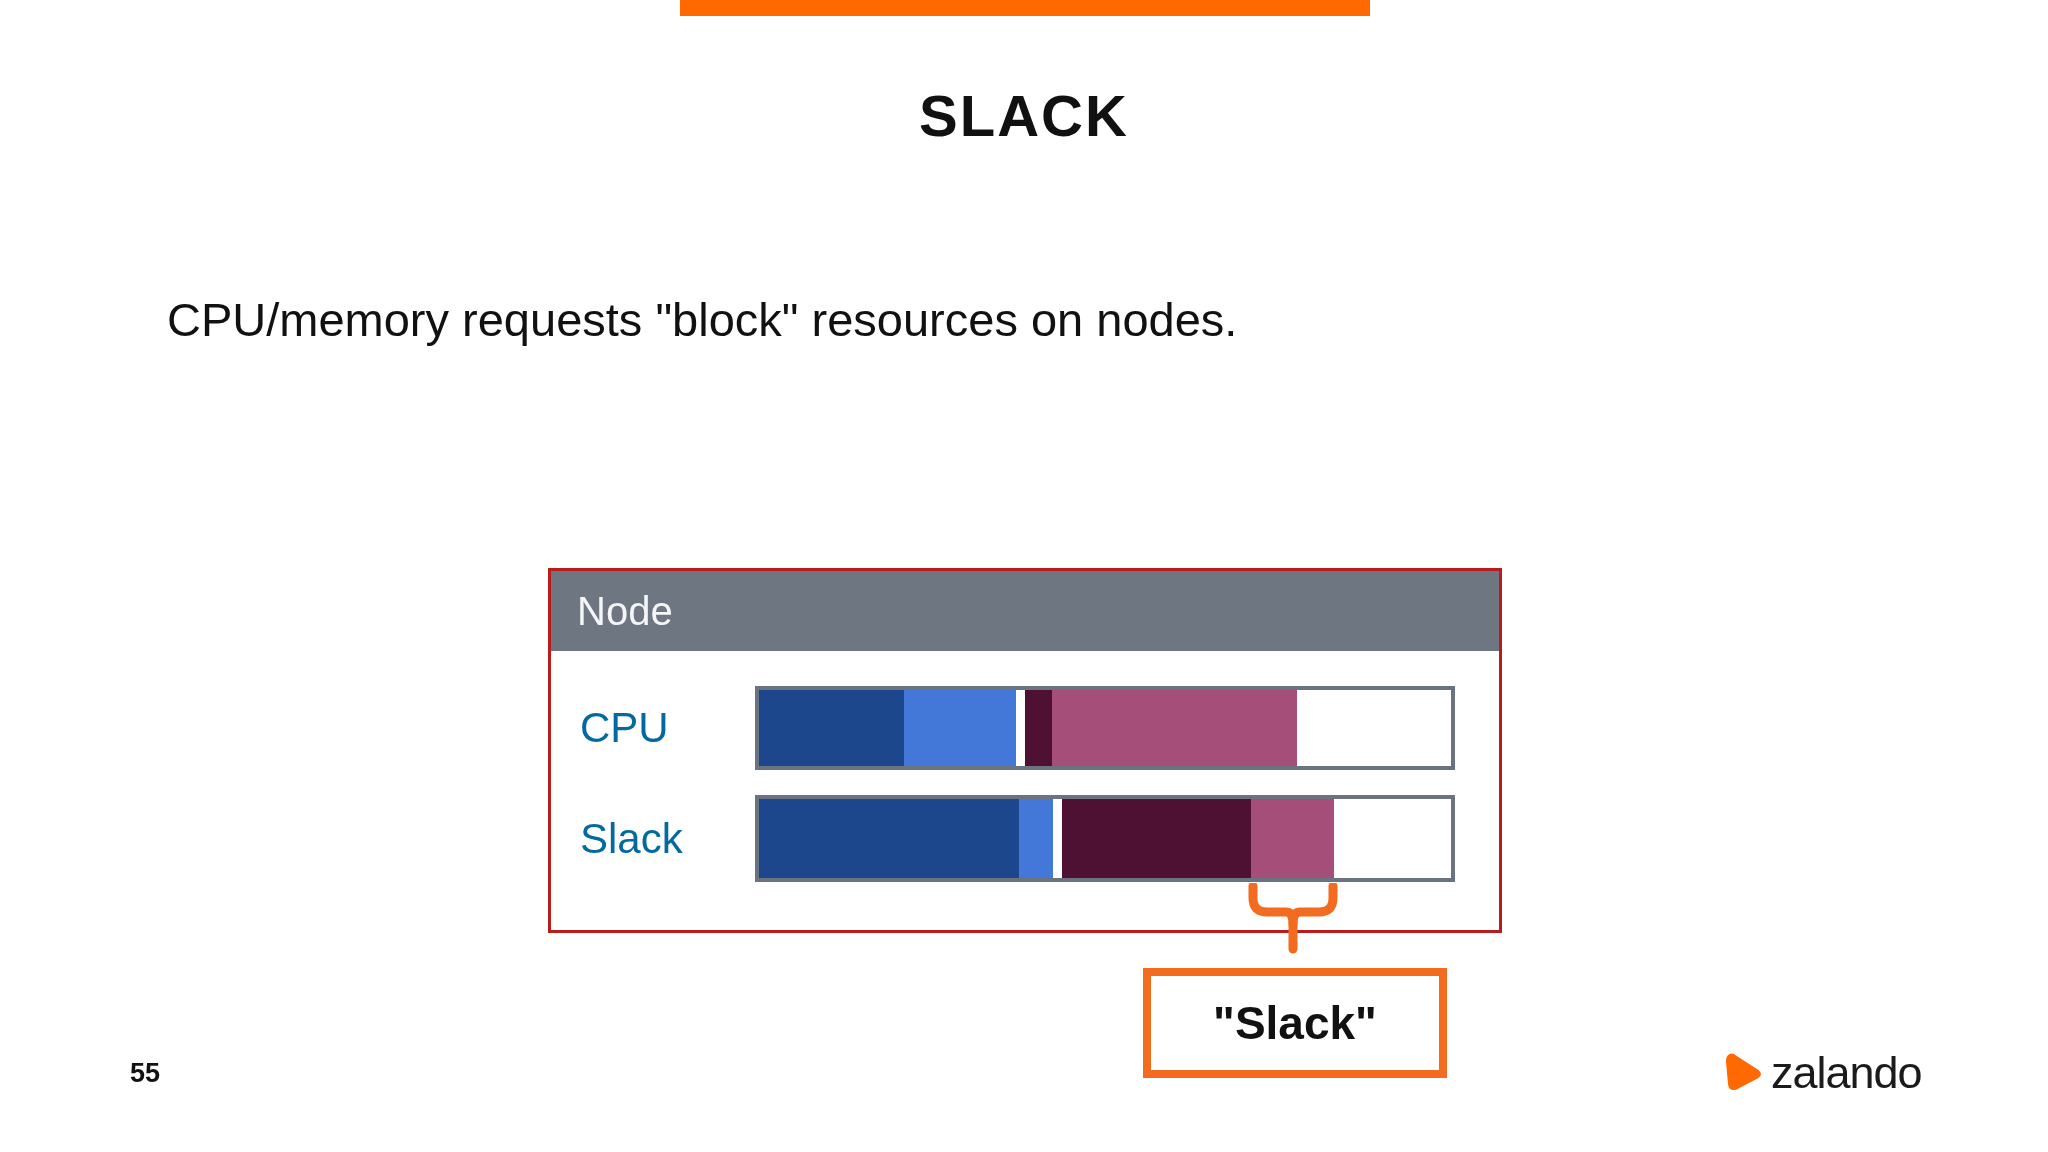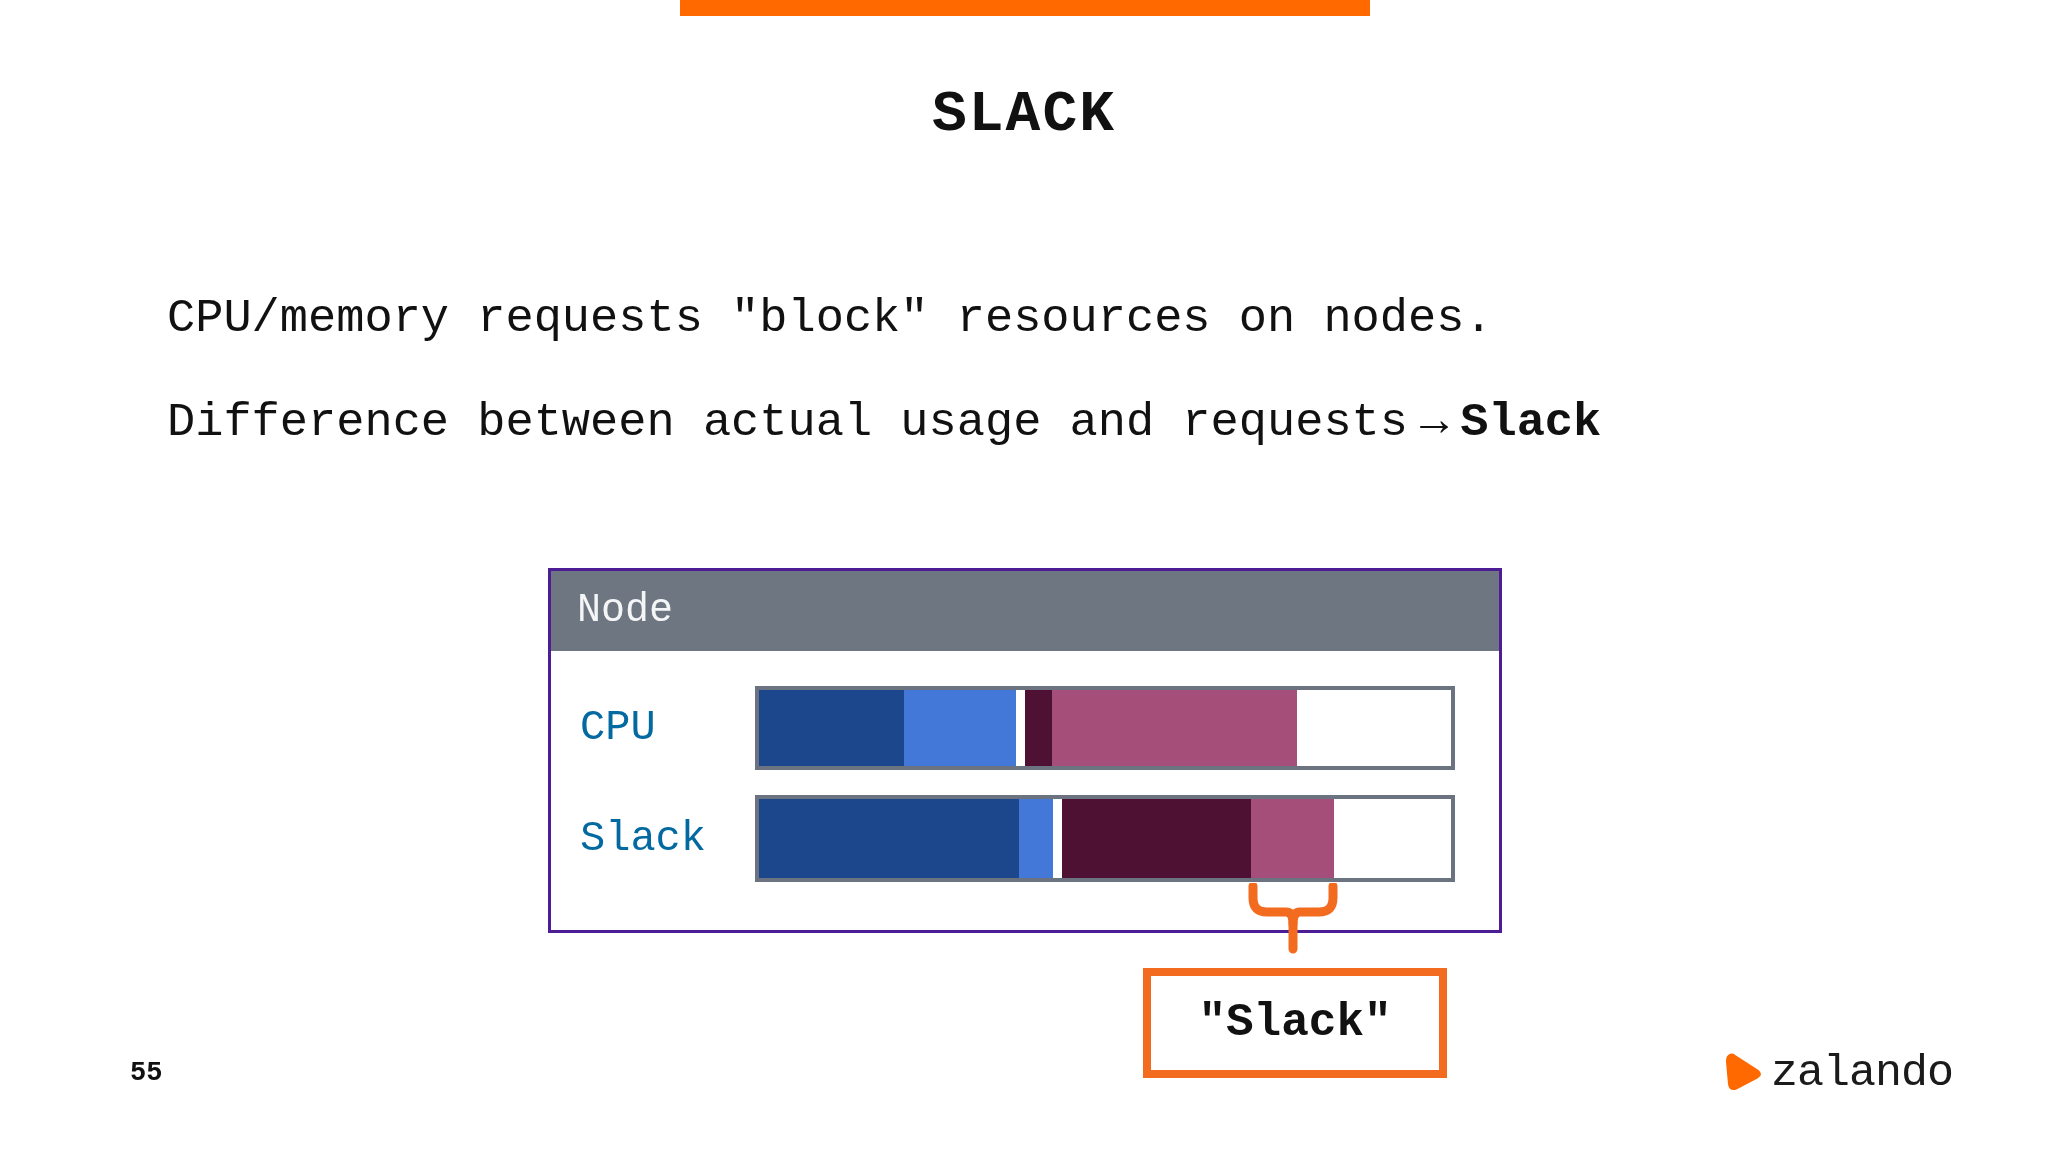--- a/index.html
+++ b/index.html
@@ -1,34 +1,34 @@
 <!DOCTYPE html>
 <html><head>
 <meta charset="utf-8">
 <style>
   html,body{margin:0;padding:0;background:#e8e8e8;}
   .slide{
     position:relative;width:2048px;height:1152px;background:#ffffff;
-    font-family:Liberation Mono, monospace;overflow:hidden;
+    font-family:Liberation Sans, sans-serif;overflow:hidden;
   }
   .accent-bar{position:absolute;left:680px;top:0;width:690px;height:16px;}
   .title{
     position:absolute;left:0;top:82px;width:2048px;margin:0;
     text-align:center;font-size:58px;font-weight:bold;color:#111;letter-spacing:2px;
   }
   .body-line{position:absolute;left:167px;margin:0;font-size:47px;color:#111;white-space:nowrap;}
   .line1{top:292px;}
   .line2{top:396px;}
   .line2 .arrow{padding:0 12px;}
   .line2 b{font-weight:bold;}
 
   
   .node-box{
     position:absolute;left:548px;top:568px;width:954px;height:365px;
-    background:#fff;border:3px solid #4c1d95;box-sizing:border-box;
+    background:#fff;border:3px solid #b91c1c;box-sizing:border-box;
   }
   .node-header{
     position:absolute;left:0;top:0;right:0;height:80px;background:#6e7681;
     color:#f4f5f6;font-size:40px;line-height:80px;padding-left:26px;box-sizing:border-box;
   }
   .res-label{
     position:absolute;left:29px;color:#0369a1;font-size:42px;
     display:flex;align-items:center;
   }
   .label-cpu{top:115px;height:84px;}
@@ -59,21 +59,20 @@
 <body>
 
 <div class="slide">
 
   <div class="accent-bar" style="background: rgb(255, 105, 0);"></div>
 
   <h1 class="title">SLACK</h1>
 
   <p class="body-line line1">CPU/memory requests "block" resources on nodes.</p>
 
-  <p class="body-line line2"><span>Difference between actual usage and requests</span><span class="arrow">→</span><b>Slack</b></p>
 
   <div class="node-box">
     <div class="node-header">
       <span>Node</span>
     </div>
 
     <div class="res-label label-cpu">CPU</div>
     <div class="res-bar bar-cpu">
         <div class="seg" style="width: 20.9%; background: rgb(29, 71, 141);"></div>
         <div class="seg" style="width: 16.2%; background: rgb(68, 120, 216);"></div>

